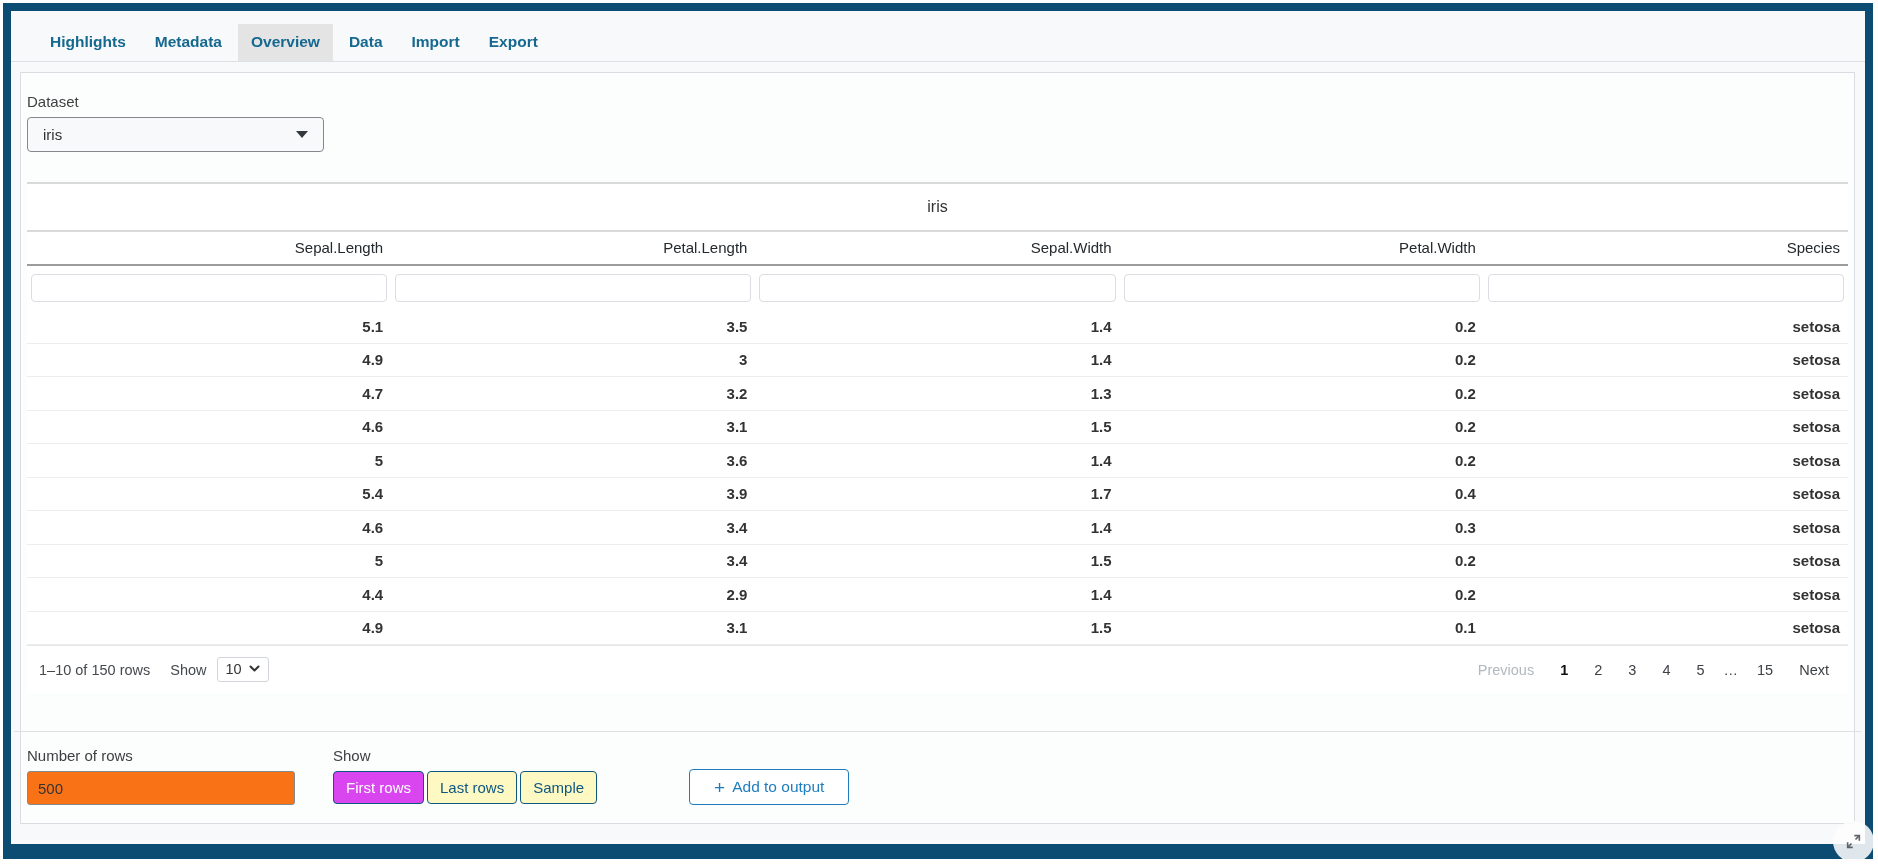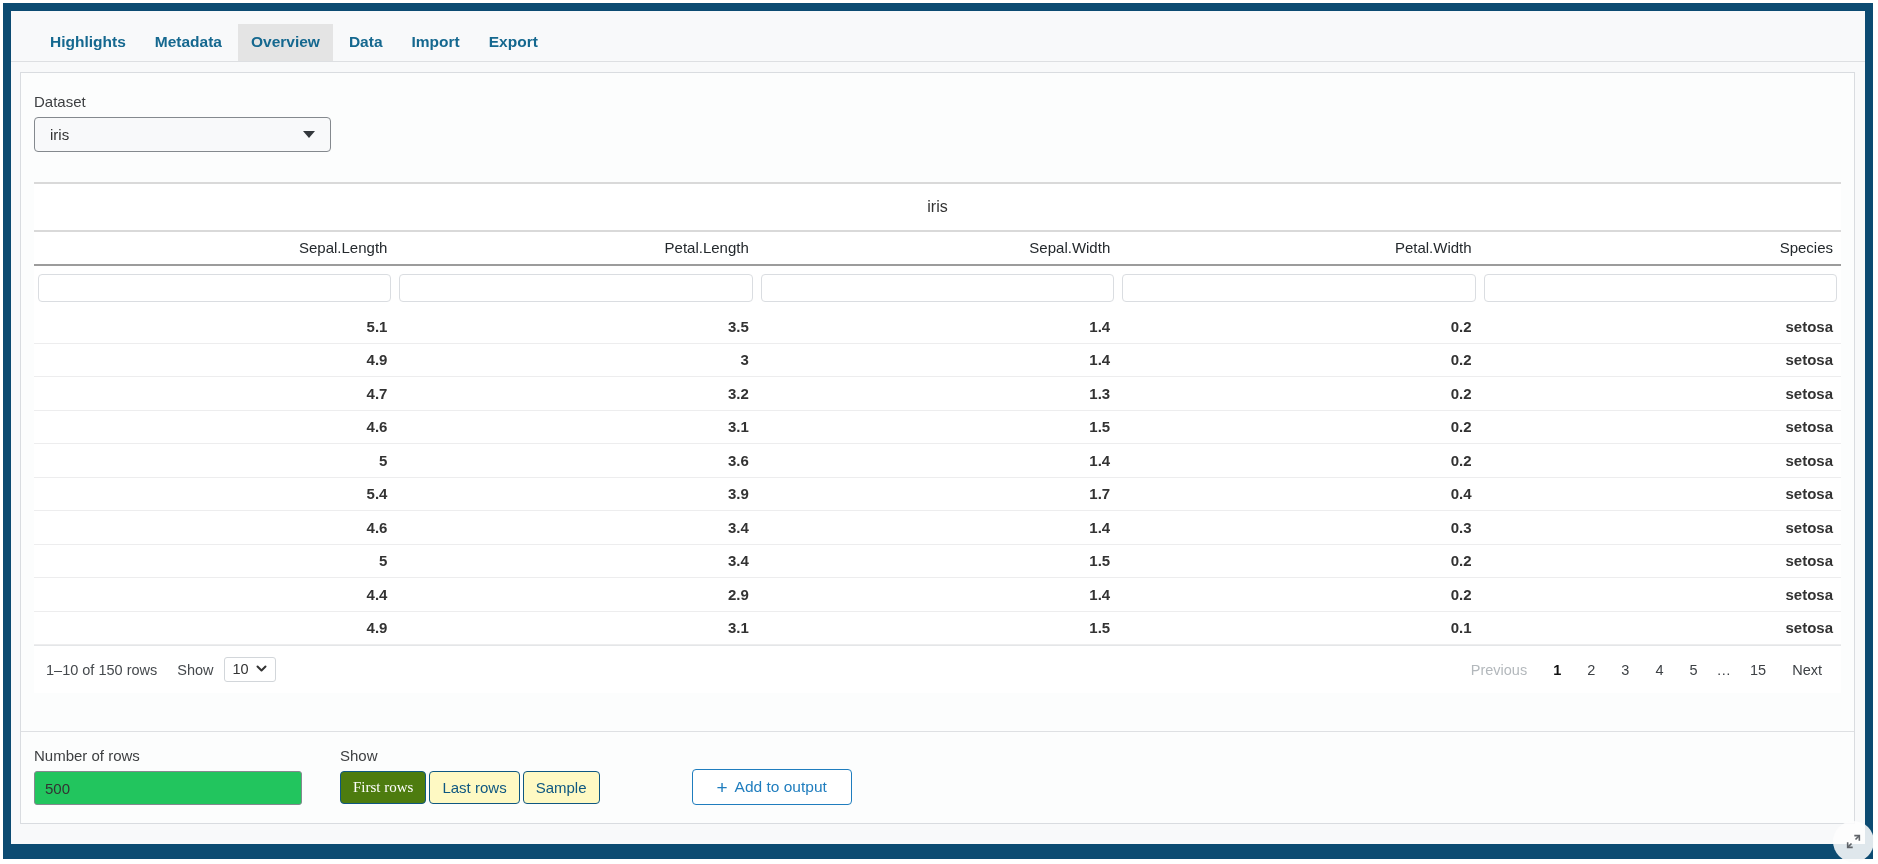--- a/index.html
+++ b/index.html
@@ -34,21 +34,21 @@
     cursor: pointer;
     white-space: nowrap;
   }
   .tab.active { background: #e4e4e4; }
   
   .card {
     margin: 10px 10px 0 9px;
     height: 752px;
     background: #fcfdfd;
     border: 1px solid #d9dce0;
-    padding: 20px 13px 0;
+    padding: 20px 6px 0;
     position: relative;
   }
   .field-label {
     font-size: 15px;
     color: #3d3f41;
     margin-bottom: 7px;
     display: block;
   }
   .select-box {
     width: 297px;
@@ -155,41 +155,41 @@
     border: 0;
     border-top: 1px solid #dee0e3;
     margin: 38px -13px 0;
   }
   .form-row { display: flex; margin-top: 15px; }
   .rows-input {
     width: 268px;
     height: 34px;
     border: 1px solid #84898e;
     border-radius: 3px;
-    background: #22c55e;
+    background: #f97316;
     padding: 0 10px;
     font-size: 15px;
     color: #333;
     outline: none;
   }
   .show-col { margin-left: 38px; }
   .btn-group { display: flex; }
   .seg-btn {
     height: 33px;
     padding: 0 12px;
     font-size: 15px;
     border-radius: 4px;
     margin-right: 3px;
     cursor: pointer;
     background: #fef9c3;
     border: 1px solid #0e5781;
     color: #0e5781;
     font-family: inherit;
   }
-  .seg-btn.active { background: #4d7c0f; color: #fff; font-family: Liberation Serif, serif; }
+  .seg-btn.active { background: #d946ef; color: #fff; }
   .add-col { margin-left: 89px; align-self: flex-end; }
   .add-btn {
     height: 36px;
     padding: 0 24px;
     background: #fff;
     border: 1px solid #1f7dbe;
     border-radius: 4px;
     color: #1f7dbe;
     font-size: 15.5px;
     cursor: pointer;

